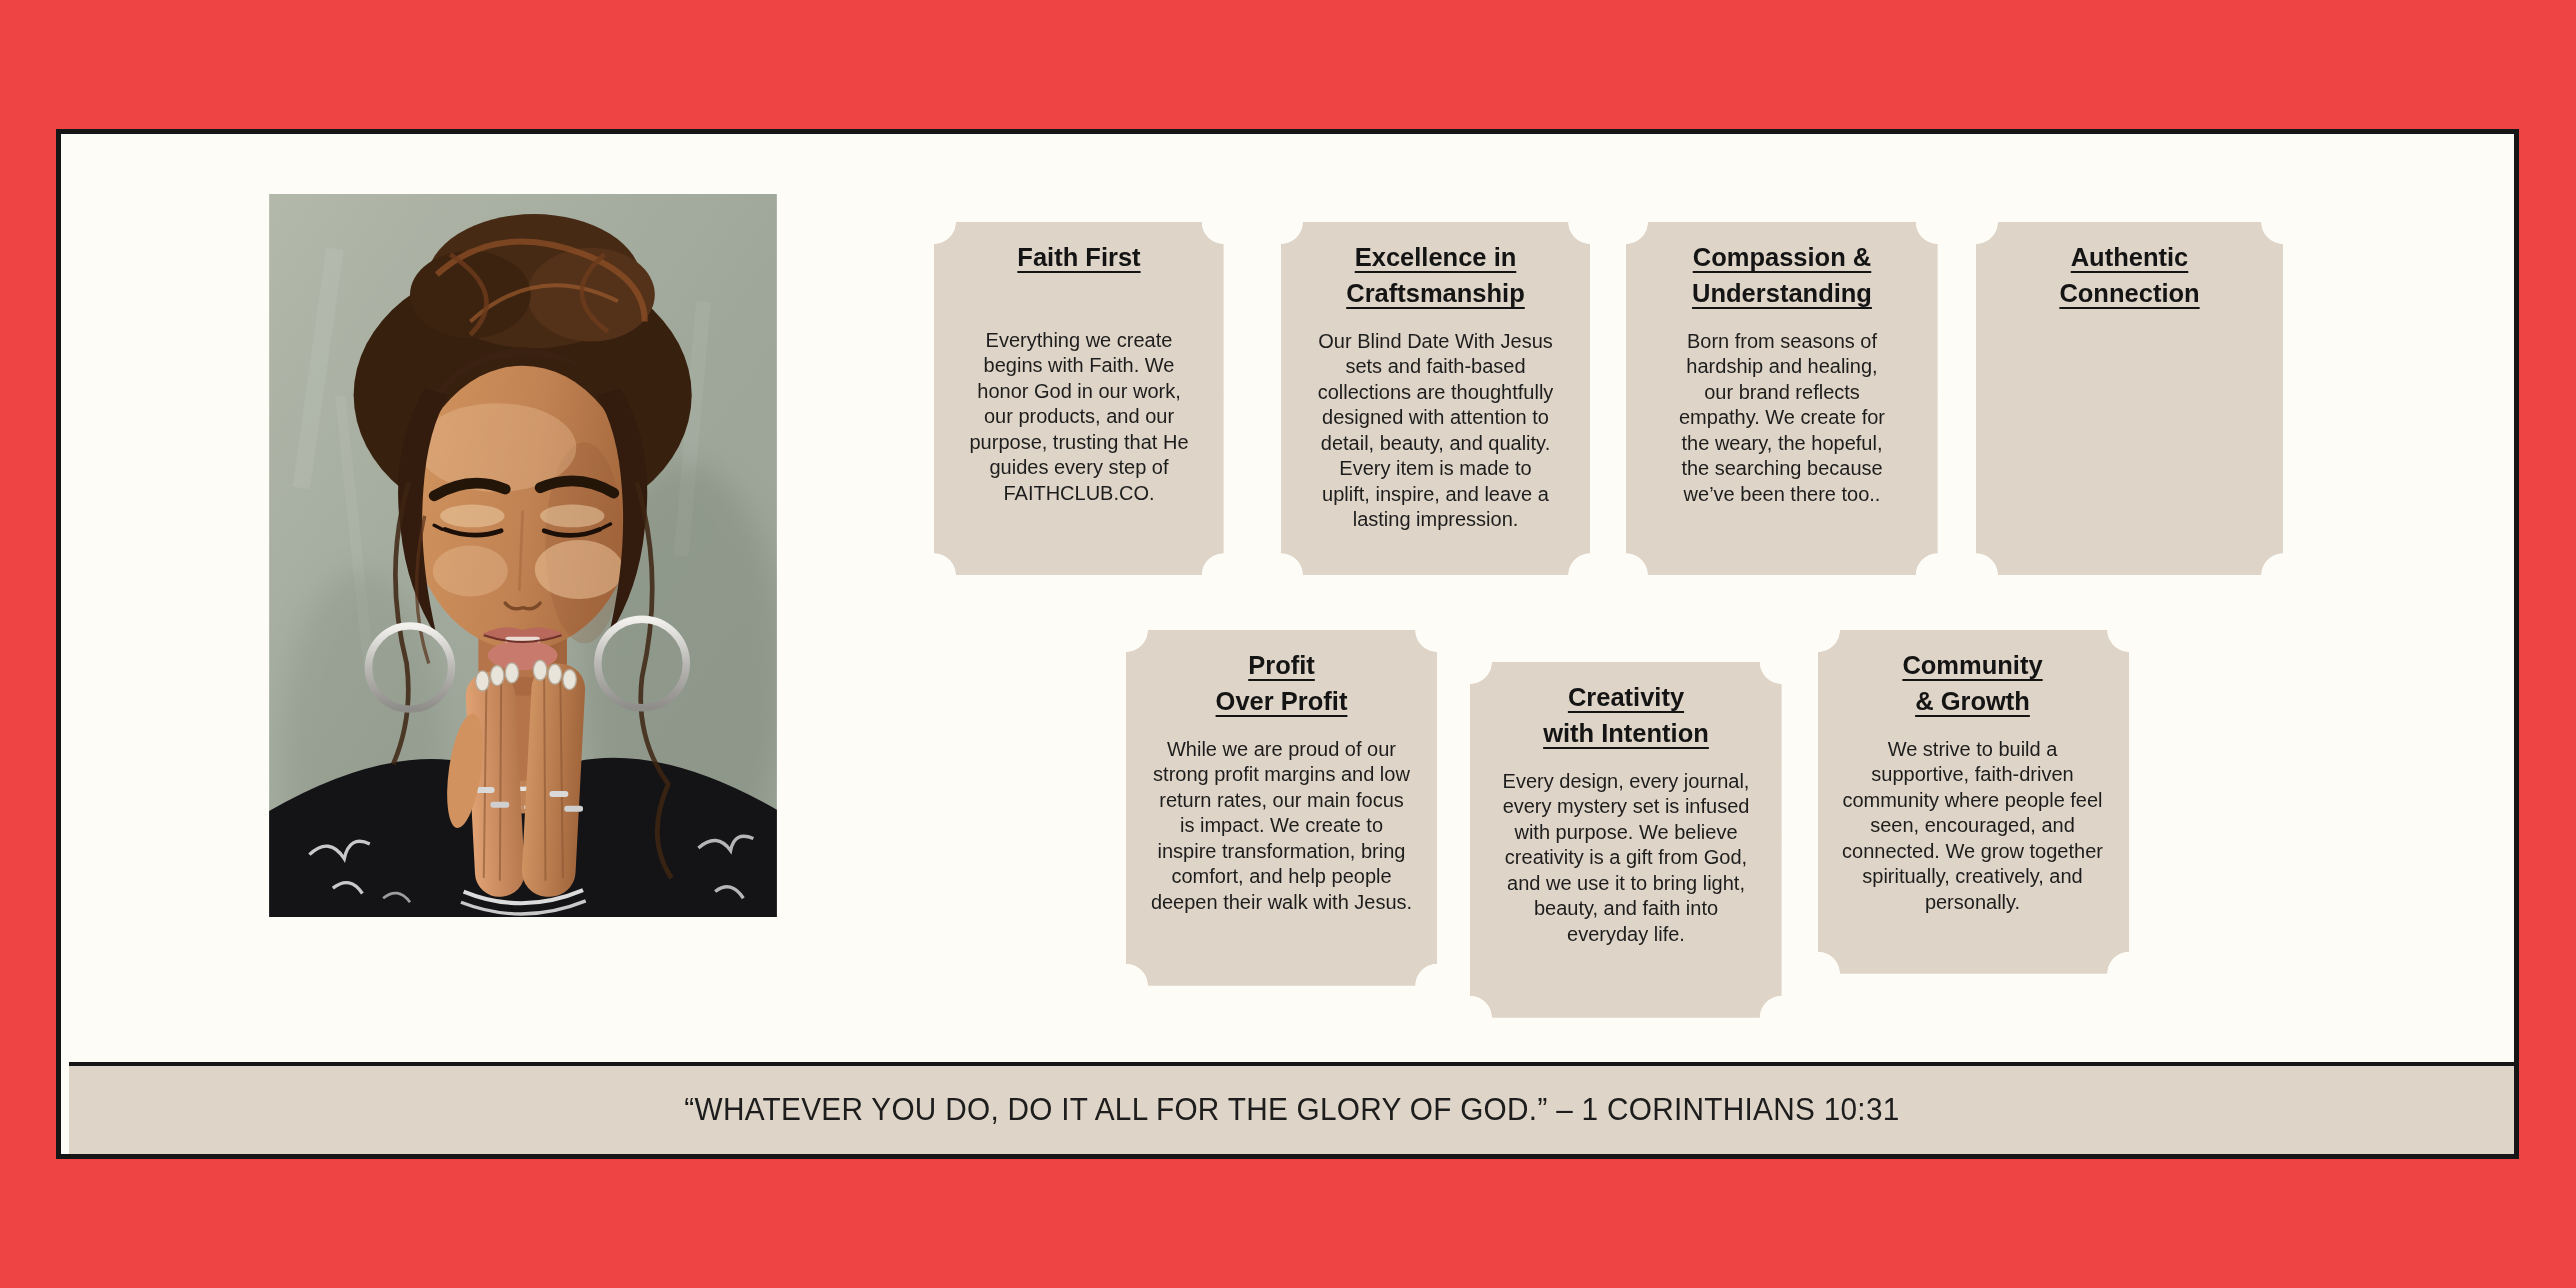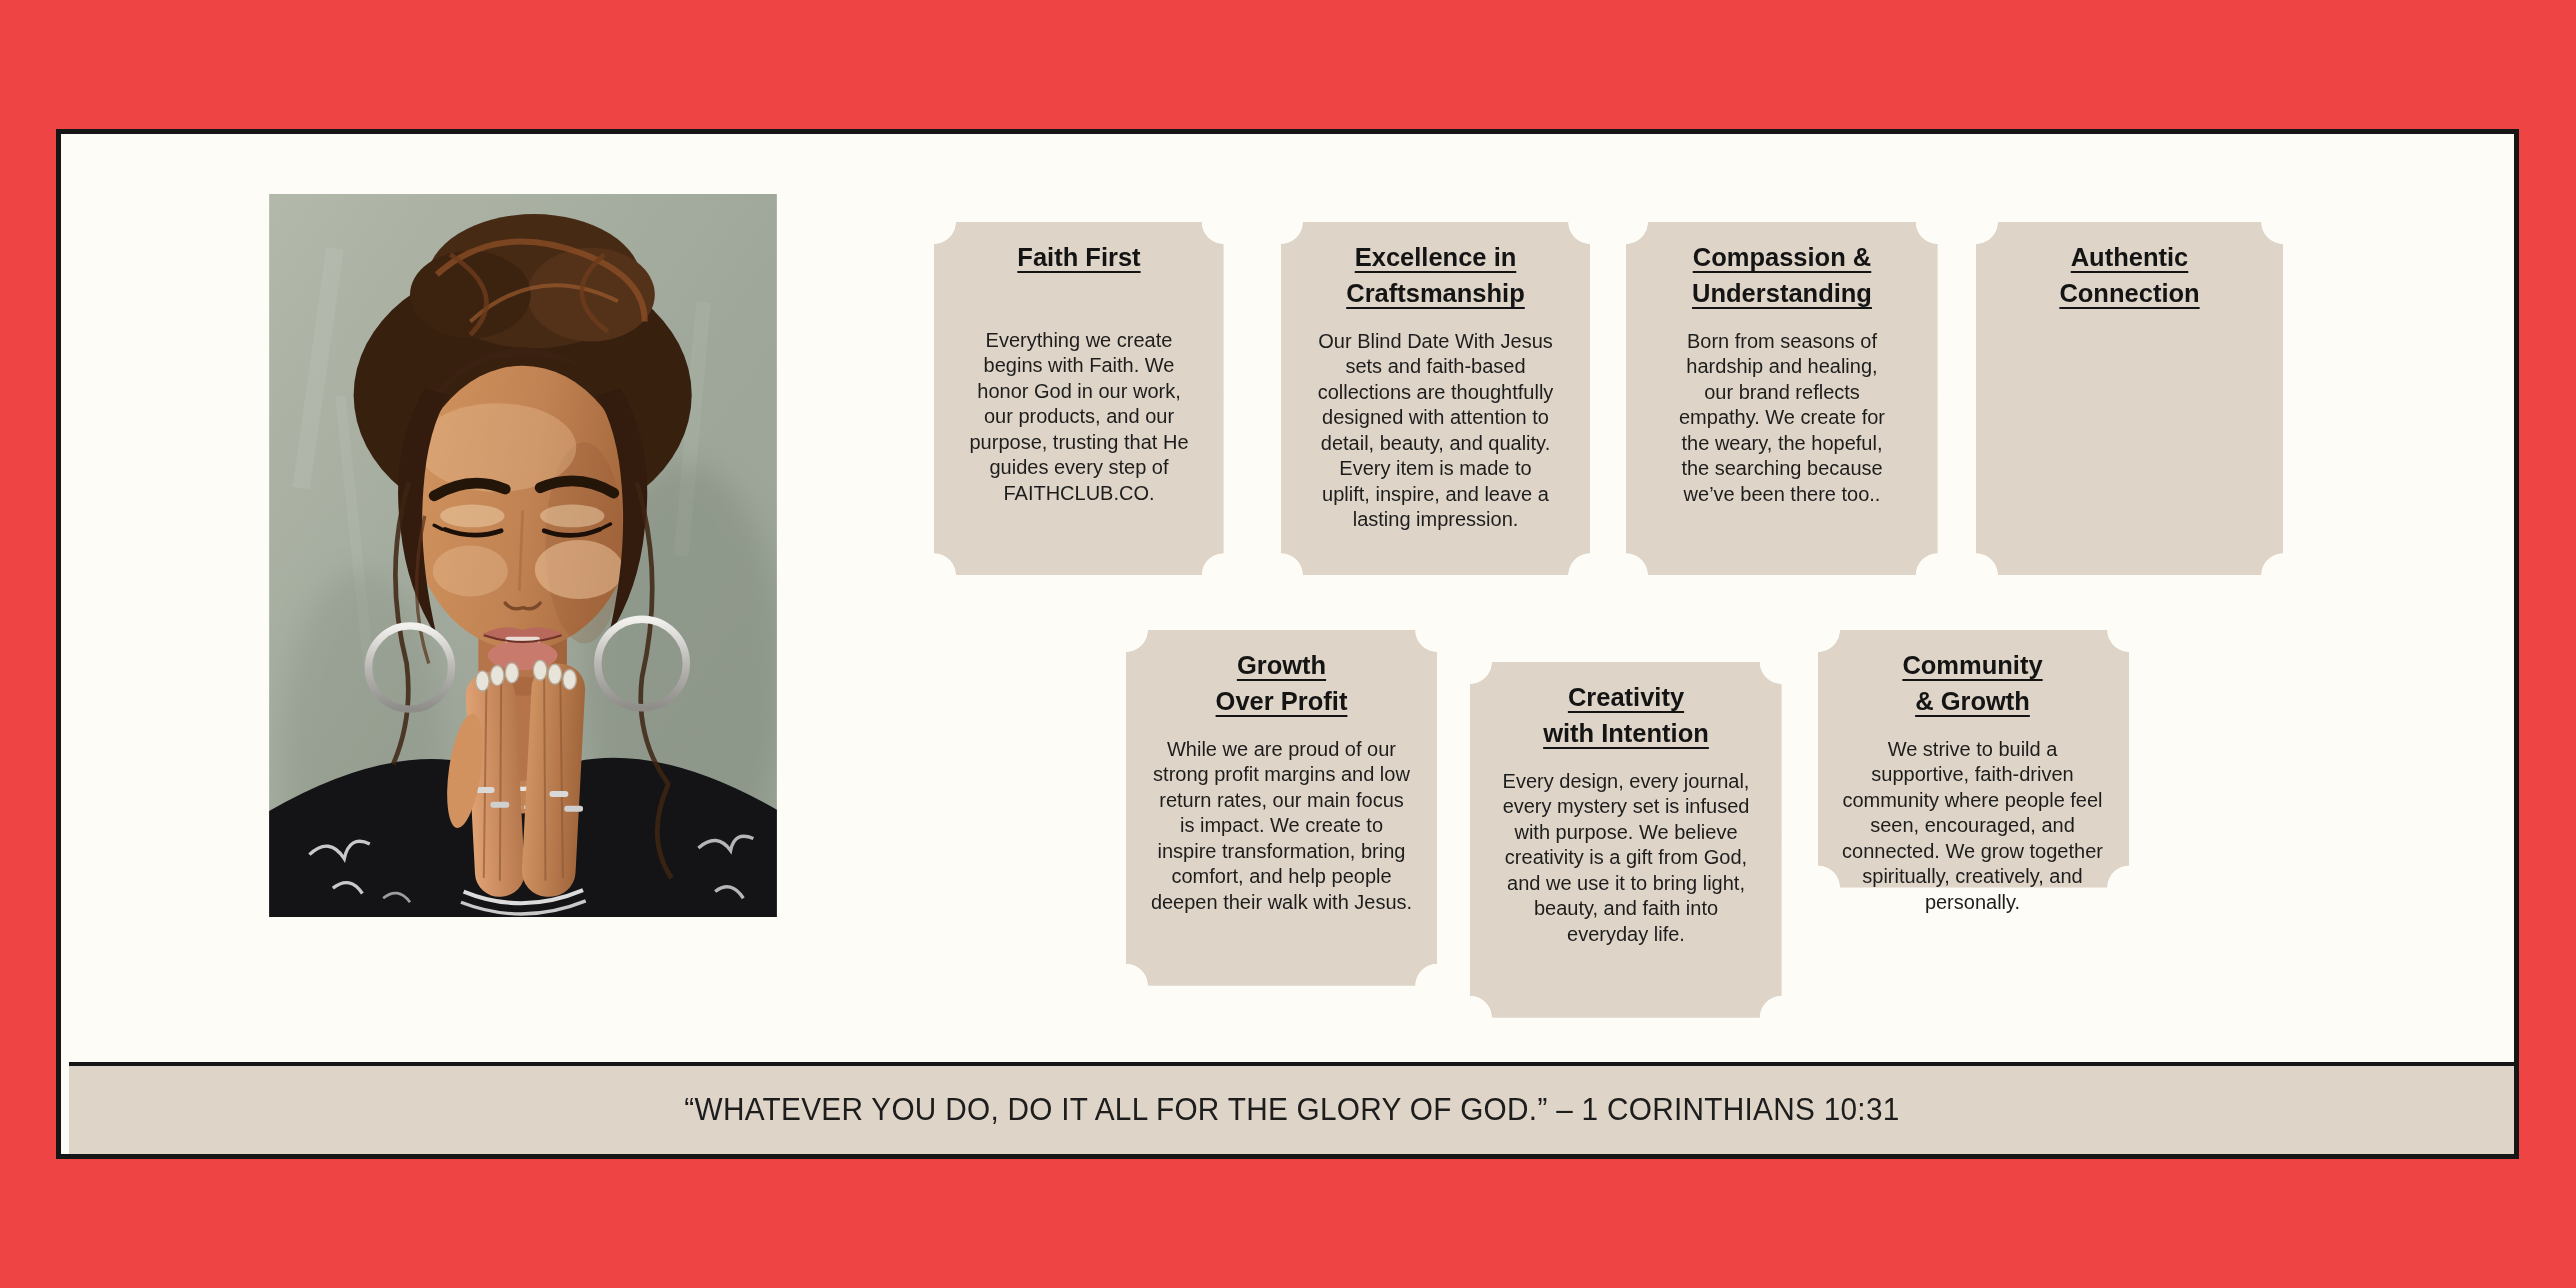--- a/index.html
+++ b/index.html
@@ -62,21 +62,21 @@
     font-size:20px;
     line-height:25.5px;
     white-space:pre-line;
   }
   .c1{left:873px;top:88px;width:290px;height:353px;}
   .c2{left:1220px;top:88px;width:309px;height:353px;}
   .c3{left:1565px;top:88px;width:312px;height:353px;}
   .c4{left:1915px;top:88px;width:307px;height:353px;}
   .c5{left:1065px;top:496px;width:311px;height:356px;}
   .c6{left:1409px;top:496px;width:312px;height:356px;margin-top:32px;}
-  .c7{left:1757px;top:496px;width:311px;height:258px;padding-left:18px;}
+  .c7{left:1757px;top:496px;width:311px;height:344px;padding-left:18px;}
   .quote-bar{
     position:absolute;
     left:8px;right:0;bottom:0;
     height:92px;
     box-sizing:border-box;
     border-top:4.7px solid #161616;
     background:#ded4c7;
     display:flex;
     align-items:center;
     justify-content:center;
@@ -261,21 +261,21 @@
 
     <section class="card c4">
       <h2 class="card-title">
         <span class="line">Authentic</span>
         <span class="line">Connection</span>
       </h2>
     </section>
 
     <section class="card c5">
       <h2 class="card-title">
-        <span class="line">Growth</span>
+        <span class="line">Profit</span>
         <span class="line">Over Profit</span>
       </h2>
       <p class="card-body">While we are proud of our
 strong profit margins and low
 return rates, our main focus
 is impact. We create to
 inspire transformation, bring
 comfort, and help people
 deepen their walk with Jesus.</p>
     </section>

